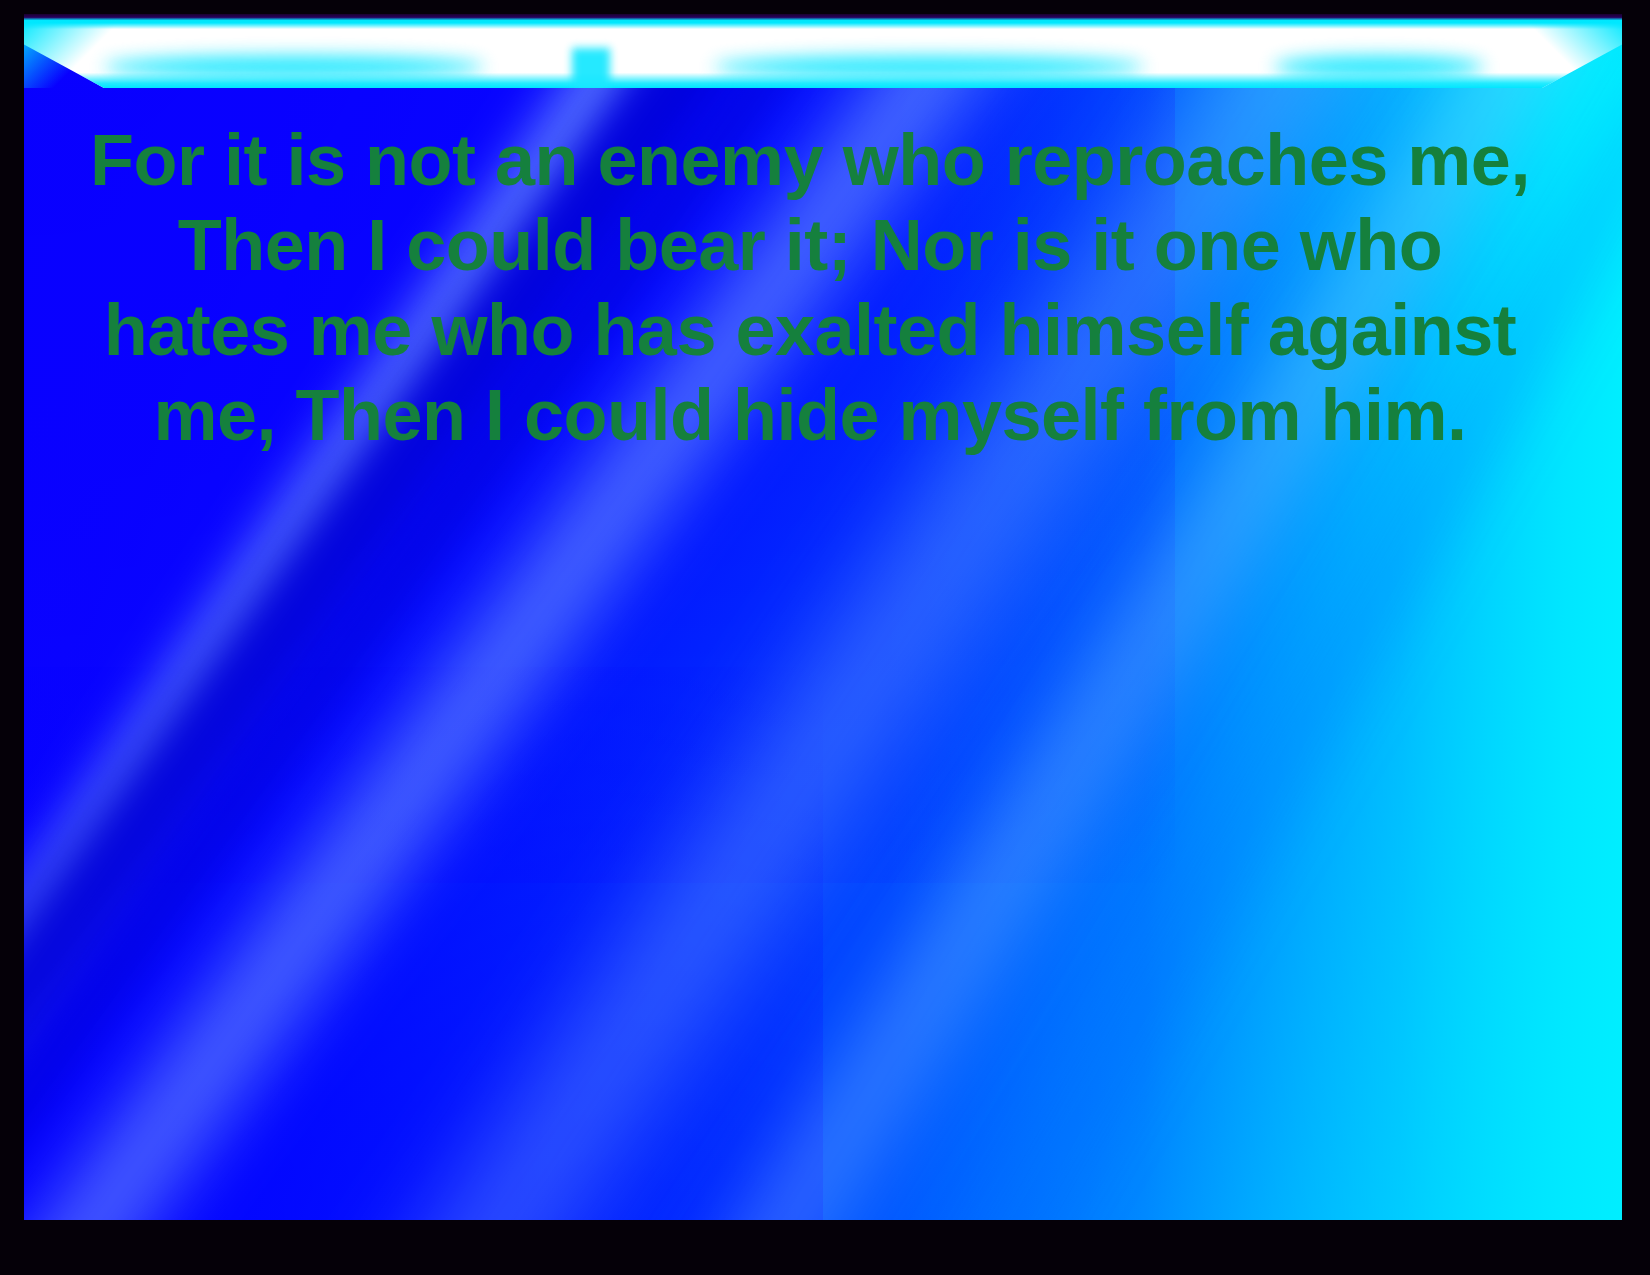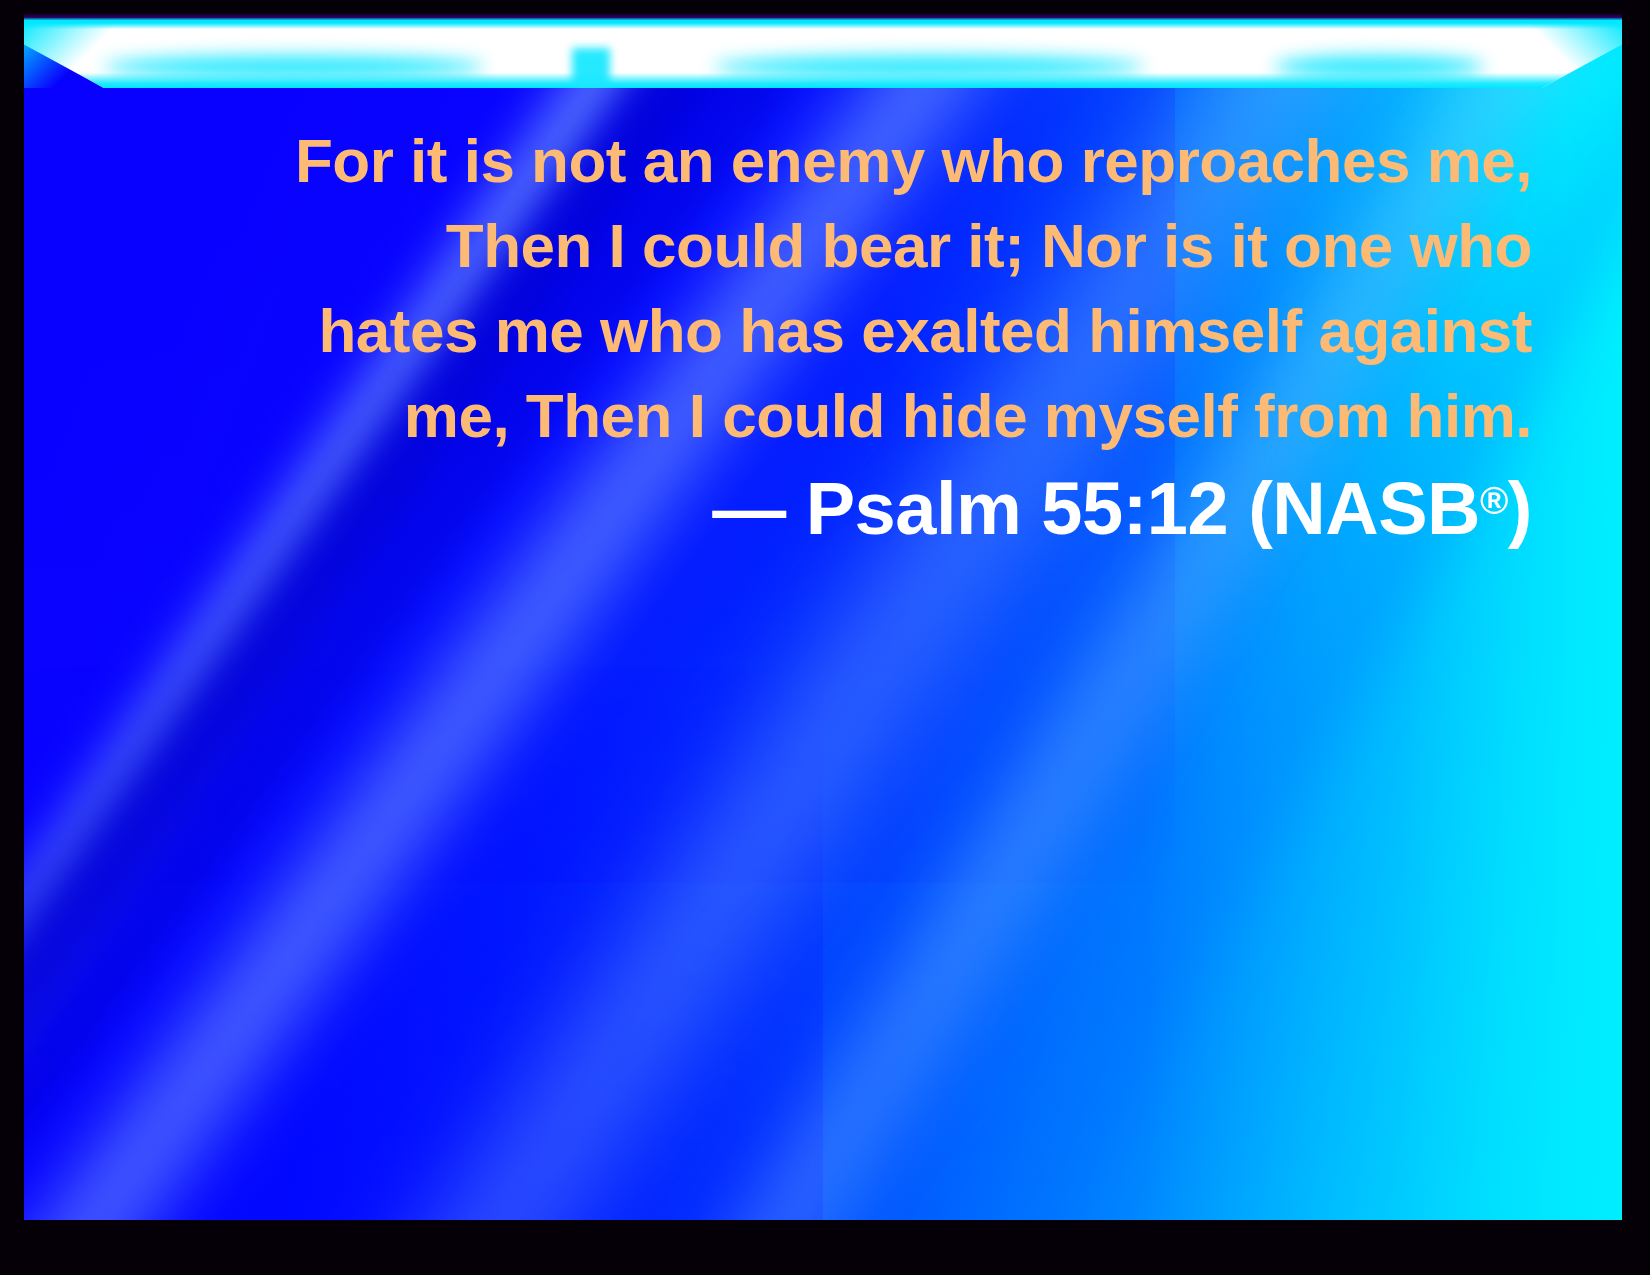--- a/index.html
+++ b/index.html
@@ -263,27 +263,27 @@
     width: 1650px;
     height: 1275px;
     z-index: 10;
     pointer-events: none;
   }
   #verse-text {
     position: absolute;
     left: 88px;
     top: 118px;
     width: 1444px;
-    color: #fdba74;
+    color: #15803d;
     font-family: "Liberation Sans", sans-serif;
     font-weight: bold;
-    font-size: 62px;
+    font-size: 72px;
     line-height: 85px;
     letter-spacing: -0.5px;
-    text-align: right;
+    text-align: center;
     white-space: pre-line;
   }
   #verse-reference {
     position: absolute;
     left: 88px;
     top: 458px;
     width: 1444px;
     color: #ffffff;
     font-family: "Liberation Sans", sans-serif;
     font-weight: bold;
@@ -333,18 +333,15 @@
   </div>
 
   <div id="banner-top-rule"></div>
 
   <div id="verse-block">
     <div id="verse-text">For it is not an enemy who reproaches me,
 Then I could bear it; Nor is it one who
 hates me who has exalted himself against
 me, Then I could hide myself from him.</div>
 
-    <div id="verse-reference">
-      <span>— Psalm 55:12 (NASB</span><span class="reg">®</span><span>)</span>
-    </div>
   </div>
 
 </div>
 
 </body></html>

